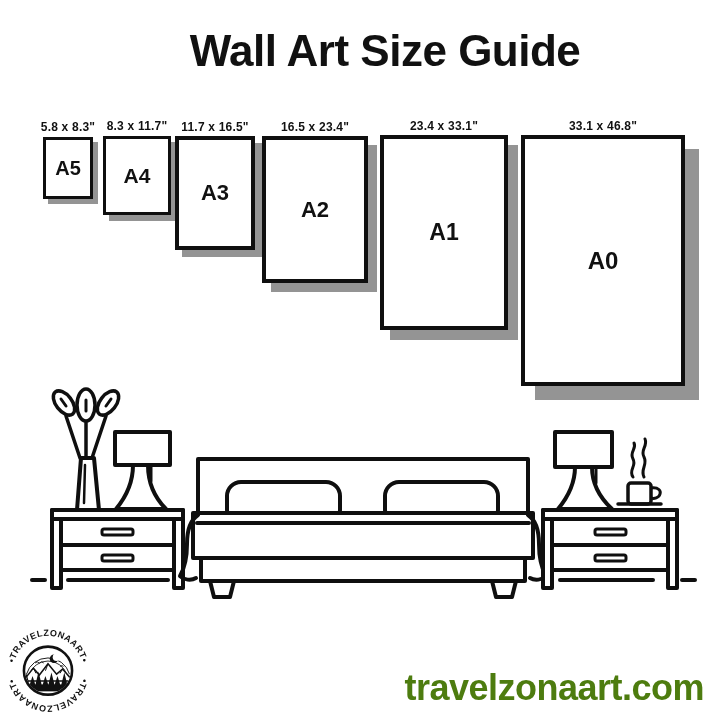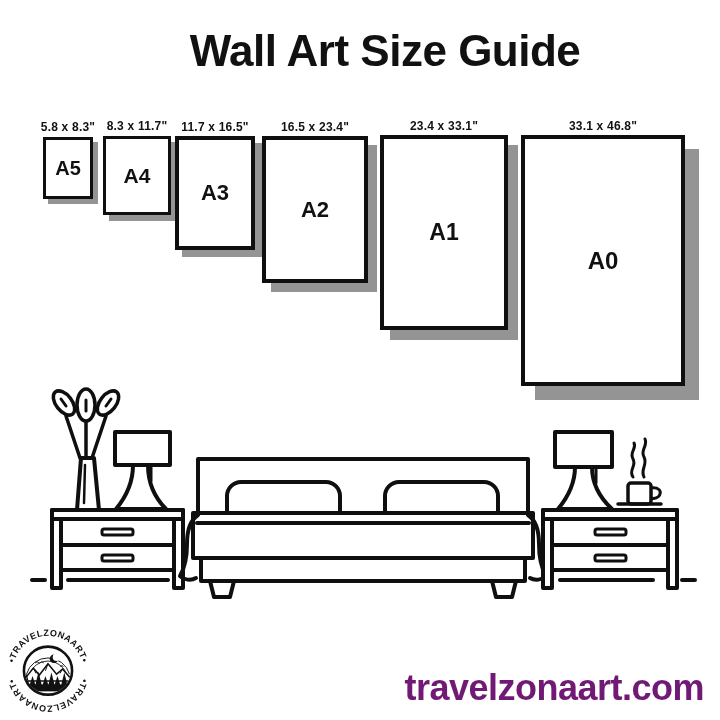--- a/index.html
+++ b/index.html
@@ -29,21 +29,21 @@
   .p-a2{left:262px;top:136px;width:98px;height:139px;border-width:4px;box-shadow:9px 9px 0 #949494;font-size:22px;}
   .p-a1{left:380px;top:135px;width:120px;height:187px;border-width:4px;box-shadow:10px 10px 0 #949494;font-size:23px;}
   .p-a0{left:521px;top:135px;width:156px;height:243px;border-width:4px;box-shadow:14px 14px 0 #949494;font-size:24px;}
   
   .scene{position:absolute;left:0;top:380px;width:720px;height:225px;}
   
   .logo{position:absolute;left:5px;top:624px;width:86px;height:90px;}
   
   .website{
     position:absolute;right:16px;top:667px;font-size:36px;font-weight:bold;
-    letter-spacing:-0.5px;color:#701a75;white-space:nowrap;
+    letter-spacing:-0.5px;color:#4d7c0f;white-space:nowrap;
   }
 </style>
 </head>
 <body>
 
 <div class="title">Wall Art Size Guide</div>
 
 <div>
   <div class="paper p-a5">
     <span class="dims">5.8 x 8.3"</span>

